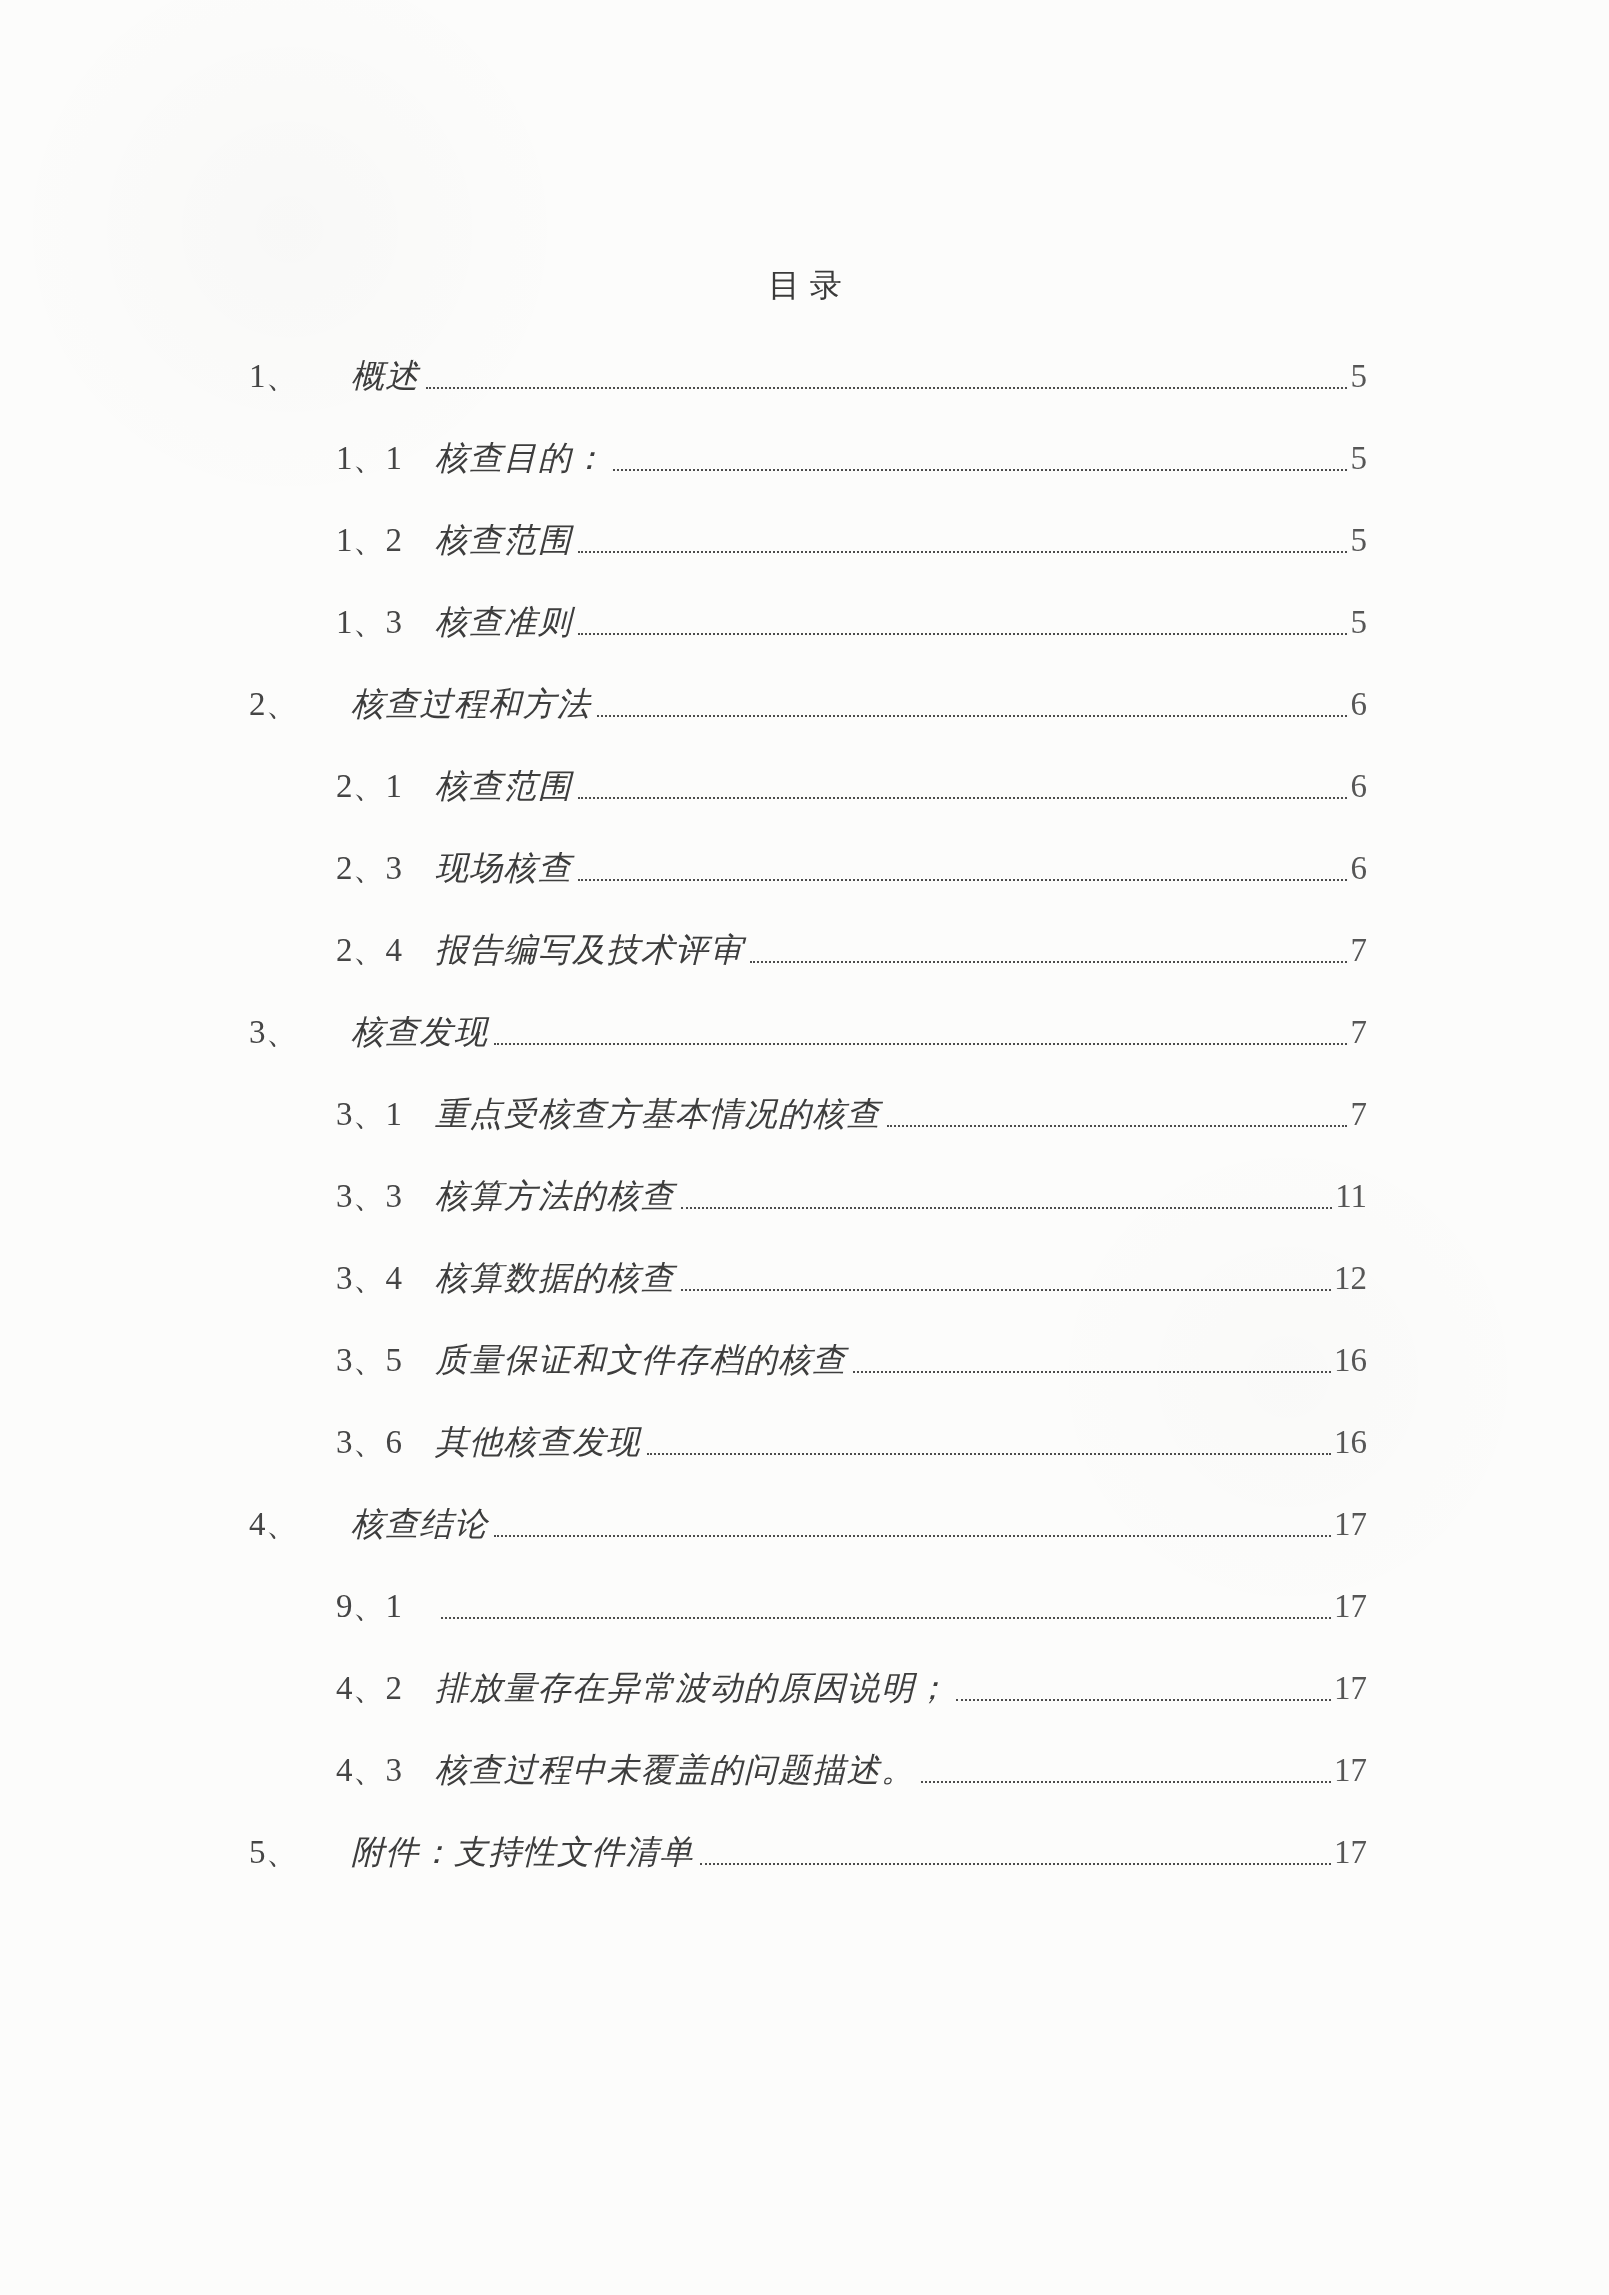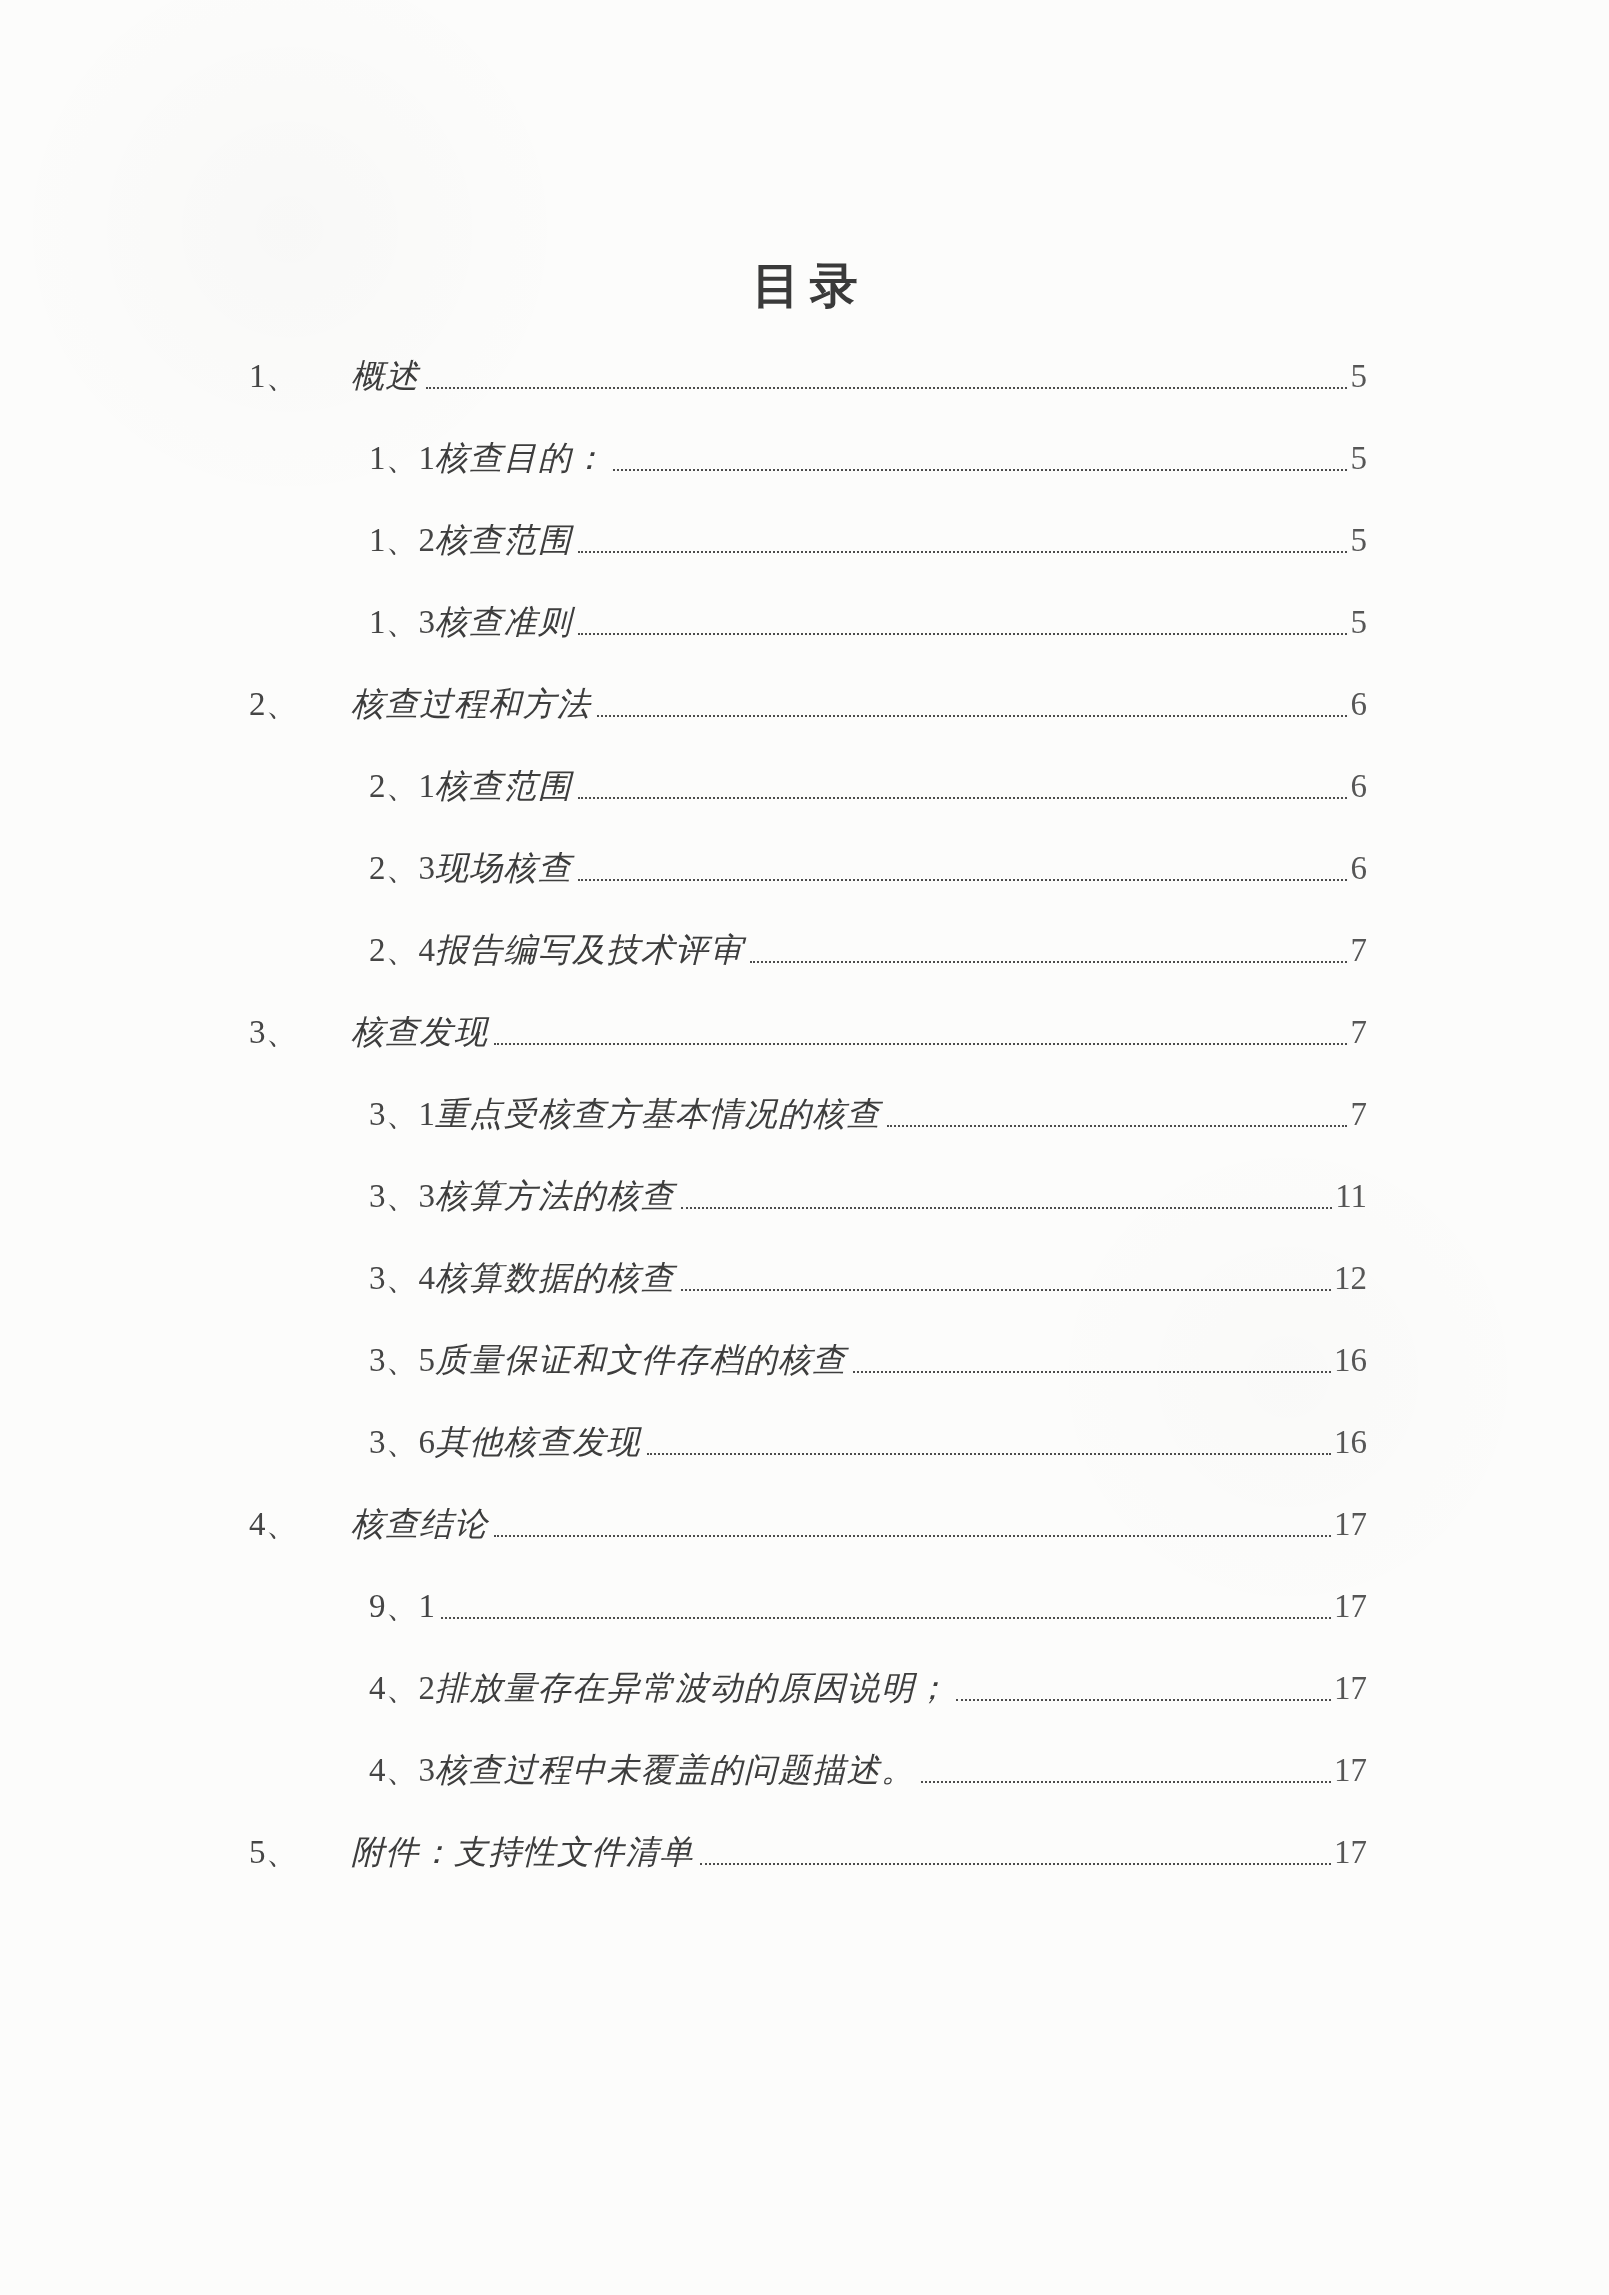--- a/index.html
+++ b/index.html
@@ -15,45 +15,45 @@
     position: absolute;
     inset: 0;
     background:
       radial-gradient(circle at 18% 10%, rgba(0,0,0,0.015), transparent 12%),
       radial-gradient(circle at 80% 60%, rgba(0,0,0,0.012), transparent 14%),
       #fcfcfb;
   }
   .doc-title {
     margin-top: 261px;
     text-align: center;
-    font-size: 48px;
+    font-size: 32px;
     line-height: 49px;
     color: #3a3a3a;
     letter-spacing: 9.4px;
     text-indent: 9.4px;
-    font-weight: 700;
+    font-weight: 400;
   }
   .toc {
     margin: 47px 243px 0 249px; 
   }
   .toc-row {
     display: flex;
     align-items: flex-end;
     font-size: 33px;
     line-height: 39px;
     margin-bottom: 43px; 
     white-space: nowrap;
   }
   .toc-row.lvl1 { padding-left: 87px; }
   .toc-num {
     flex: 0 0 auto;
     width: 102px;
     color: #454545;
   }
-  .toc-row.lvl1 .toc-num { width: 99px; text-align: right; }
+  .toc-row.lvl1 .toc-num { width: 99px; }
   .toc-label {
     flex: 0 0 auto;
     letter-spacing: 1.3px;
     color: #3d3d3d;
     font-style: italic;
   }
   .leader {
     flex: 1 1 auto;
     min-width: 27px;
     height: 0;

